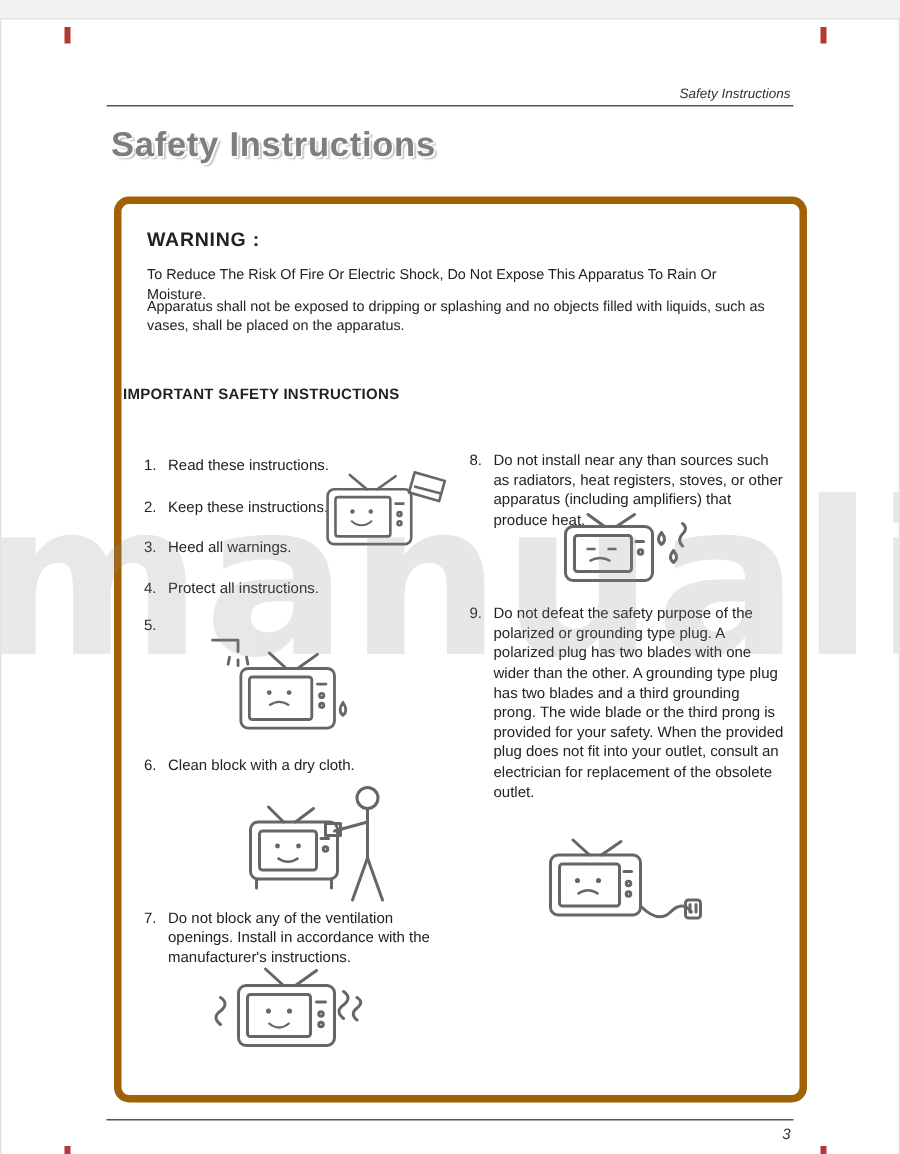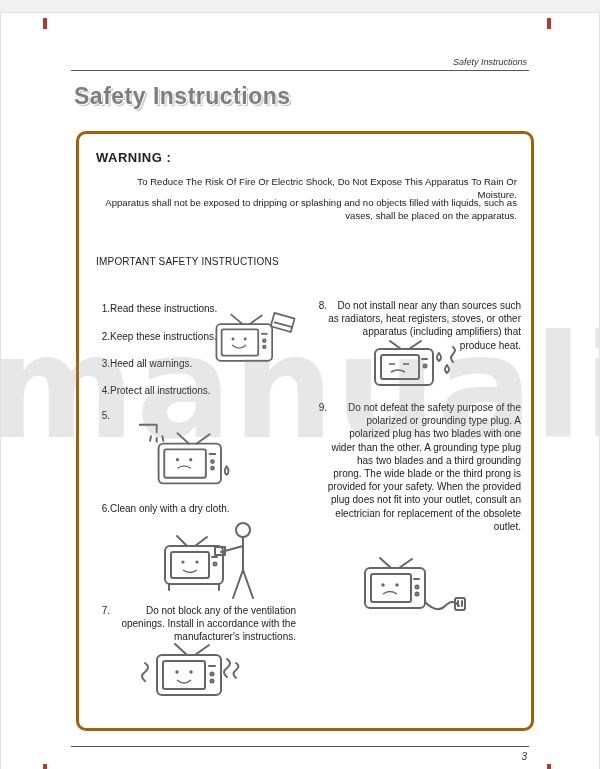--- a/index.html
+++ b/index.html
@@ -22,29 +22,29 @@
   .header-rule { position:absolute; left:70px; right:70px; top:57px; height:1px; background:#555; }
 
   .page-title {
     position:absolute; left:73px; top:70px; font-size:23px; font-weight:bold;
     color:#7e7e7e; letter-spacing:0.5px;
     text-shadow:1px 1px 0 #ffffff, 2px 2px 1px #bdbdbd;
   }
 
   .main-box {
     position:absolute; left:75px; top:118px; width:452px; height:594px;
-    border:3px solid #a16207; border-radius:10px; background:transparent;text-align:right;
+    border:5px solid #a16207; border-radius:10px; background:transparent;
   }
 
   .warning-heading { position:absolute; left:17px; top:16px; font-size:13px; font-weight:bold; letter-spacing:0.5px; }
   .warning-line { position:absolute; left:17px; right:14px; font-size:9.6px; line-height:1.35; }
   .warning-line.l1 { top:42px; }
   .warning-line.l2 { top:63px; }
 
-  .important-heading { position:absolute; left:17px; top:122px; font-size:10px; font-weight:normal; letter-spacing:0.2px; }
+  .important-heading { position:absolute; left:1px; top:122px; font-size:10px; font-weight:bold; letter-spacing:0.2px; }
 
   .item { position:absolute; display:flex; font-size:10px; line-height:1.32; }
   .item .num { flex:0 0 16px; }
   .item.wide-num .num { flex:0 0 20px; }
   .col-left  { left:15px;  width:202px; }
   .col-right { left:232px; width:210px; }
 
   .i1  { top:168px; } .i2 { top:196px; } .i3 { top:223px; } .i4 { top:250px; }
   .i5  { top:275px; } .i6 { top:368px; } .i7 { top:470px; }
   .i8  { top:165px; } .i9 { top:267px; } .i10 { top:371px; } .i11 { top:502px; }
@@ -105,21 +105,21 @@
     </div>
     <div class="item col-left i4">
       <span class="num">4.</span>
       <span class="txt">Protect all instructions.</span>
     </div>
     <div class="item col-left i5">
       <span class="num">5.</span>
     </div>
     <div class="item col-left i6">
       <span class="num">6.</span>
-      <span class="txt">Clean only with a dry cloth.</span>
+      <span class="txt">Clean block with a dry cloth.</span>
     </div>
     <div class="item col-left i7">
       <span class="num">7.</span>
       <span class="txt">Do not block any of the ventilation openings. Install in accordance with the manufacturer's instructions.</span>
     </div>
 
     <div class="item col-right i8">
       <span class="num">8.</span>
       <span class="txt">Do not install near any than sources such as radiators, heat registers, stoves, or other apparatus (including amplifiers) that produce heat.</span>
     </div>

